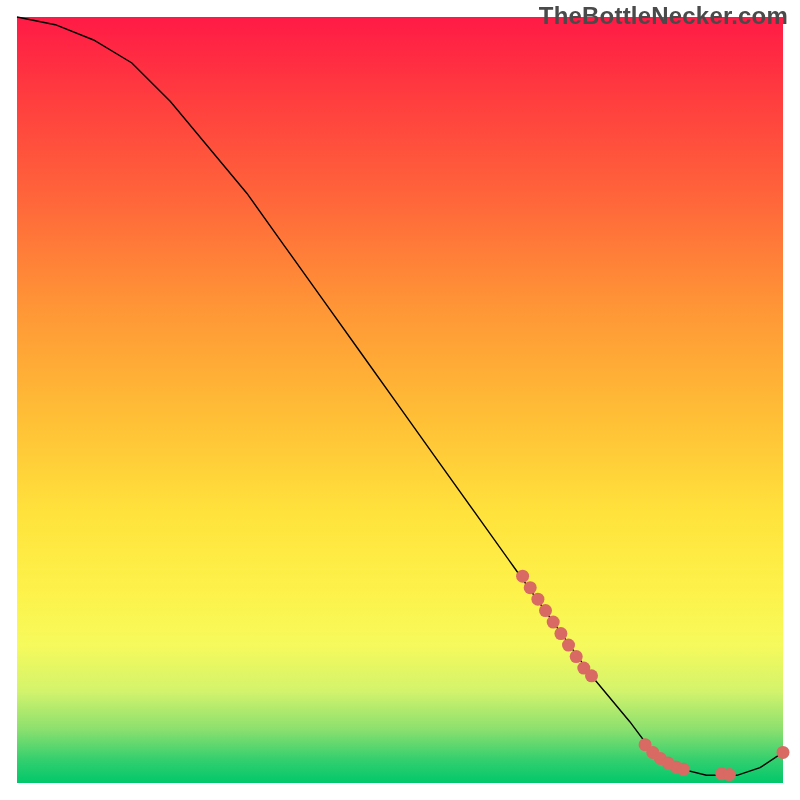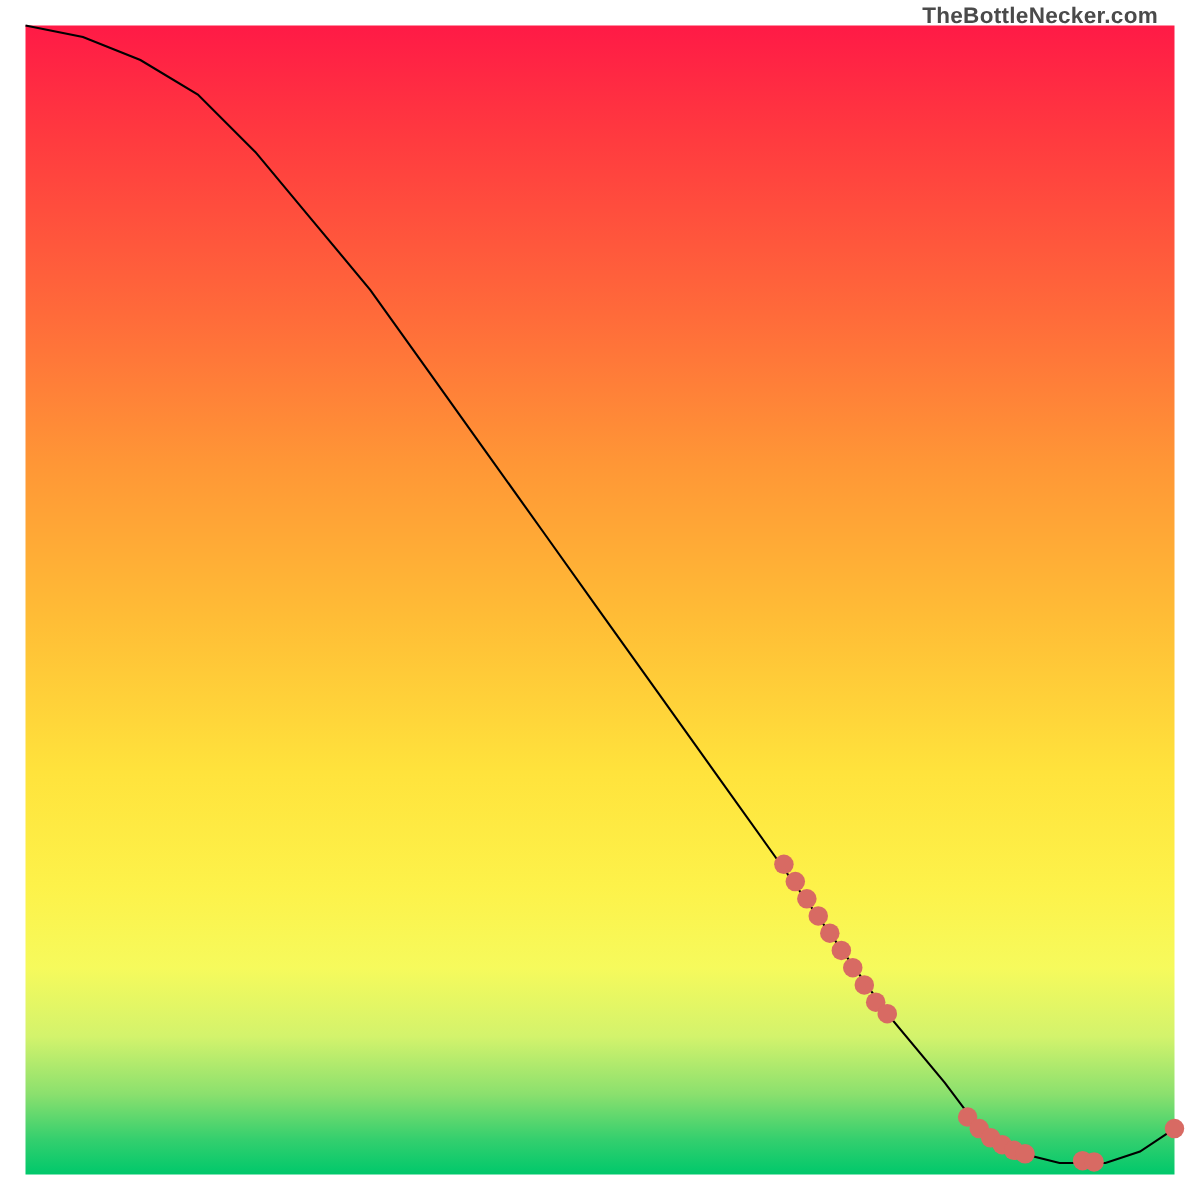--- a/index.html
+++ b/index.html
@@ -35,22 +35,22 @@
       #f6fa5c 82%,
       #d3f36c 88%,
       #8be06e 93%,
       #33cf6e 97%,
       #00c86b 100%
     );
   }
   .watermark {
     position: absolute;
     top: 2px;
-    right: 28px;
-    font-size: 15px;
+    right: 12px;
+    font-size: 24px;
     font-weight: 600;
     color: #4a4a4a;
     letter-spacing: 0.2px;
   }
   svg.curve {
     position: absolute;
     left: 0;
     top: 0;
     width: 766px;
     height: 766px;

